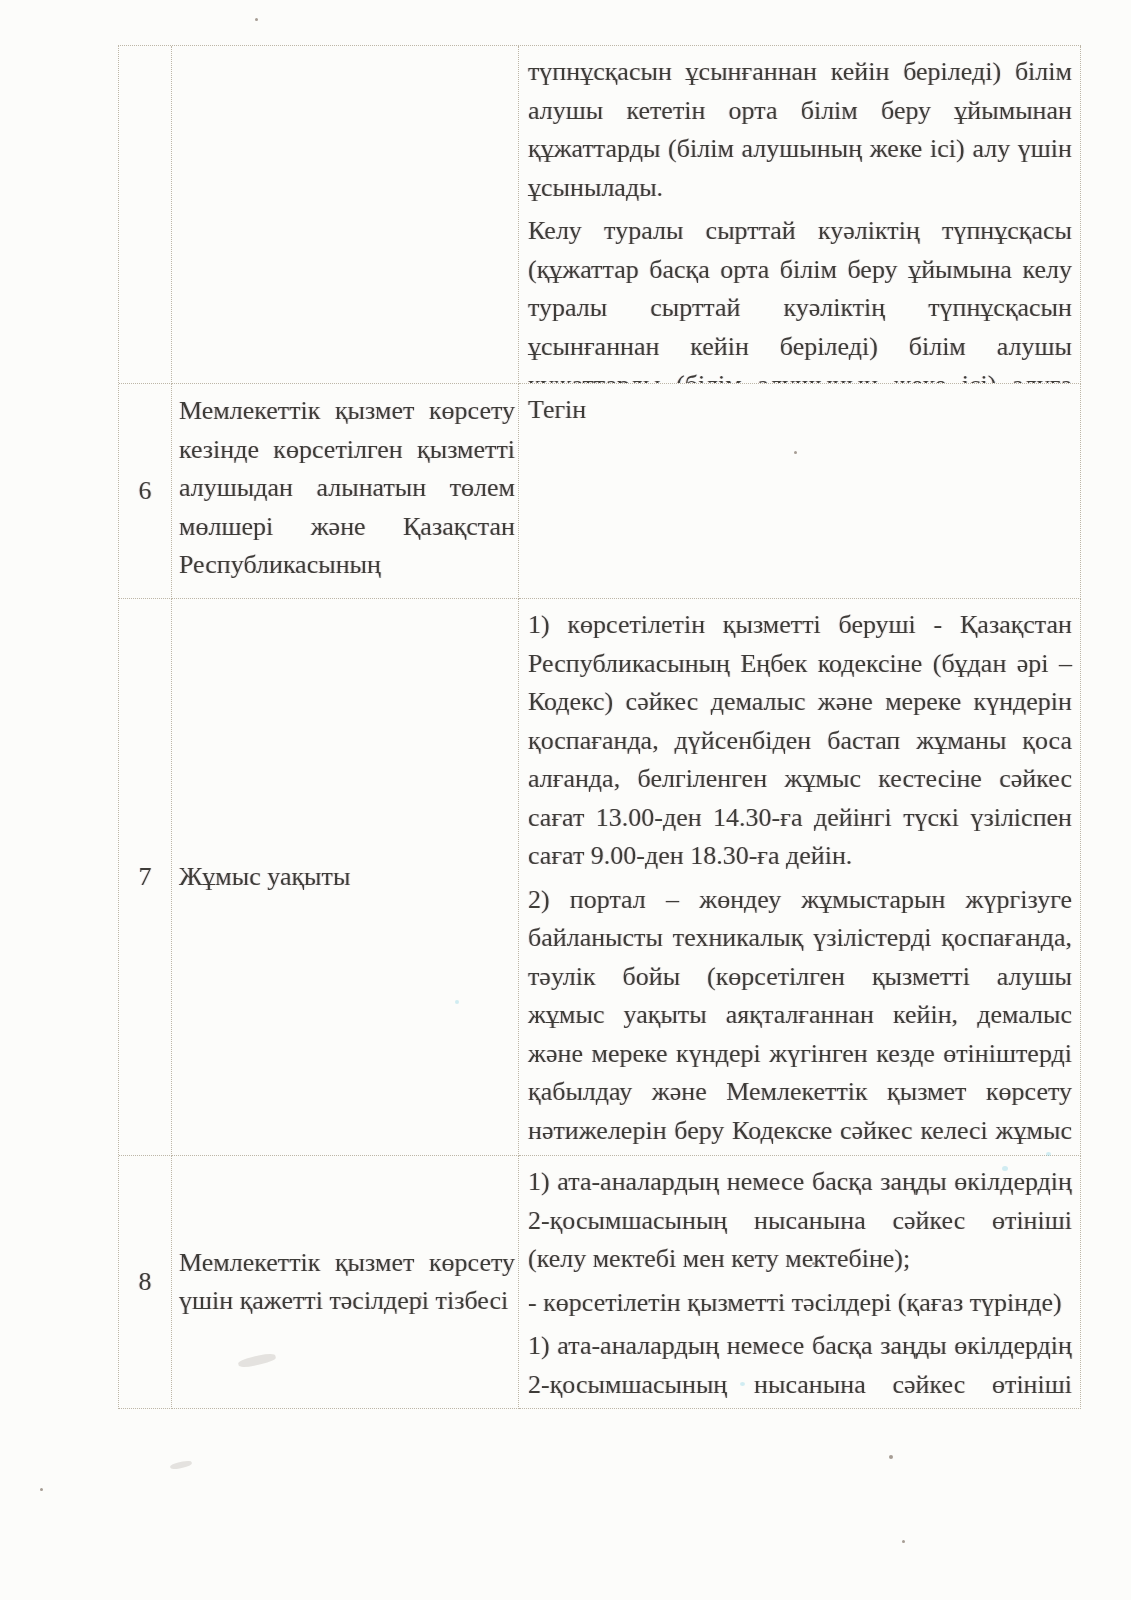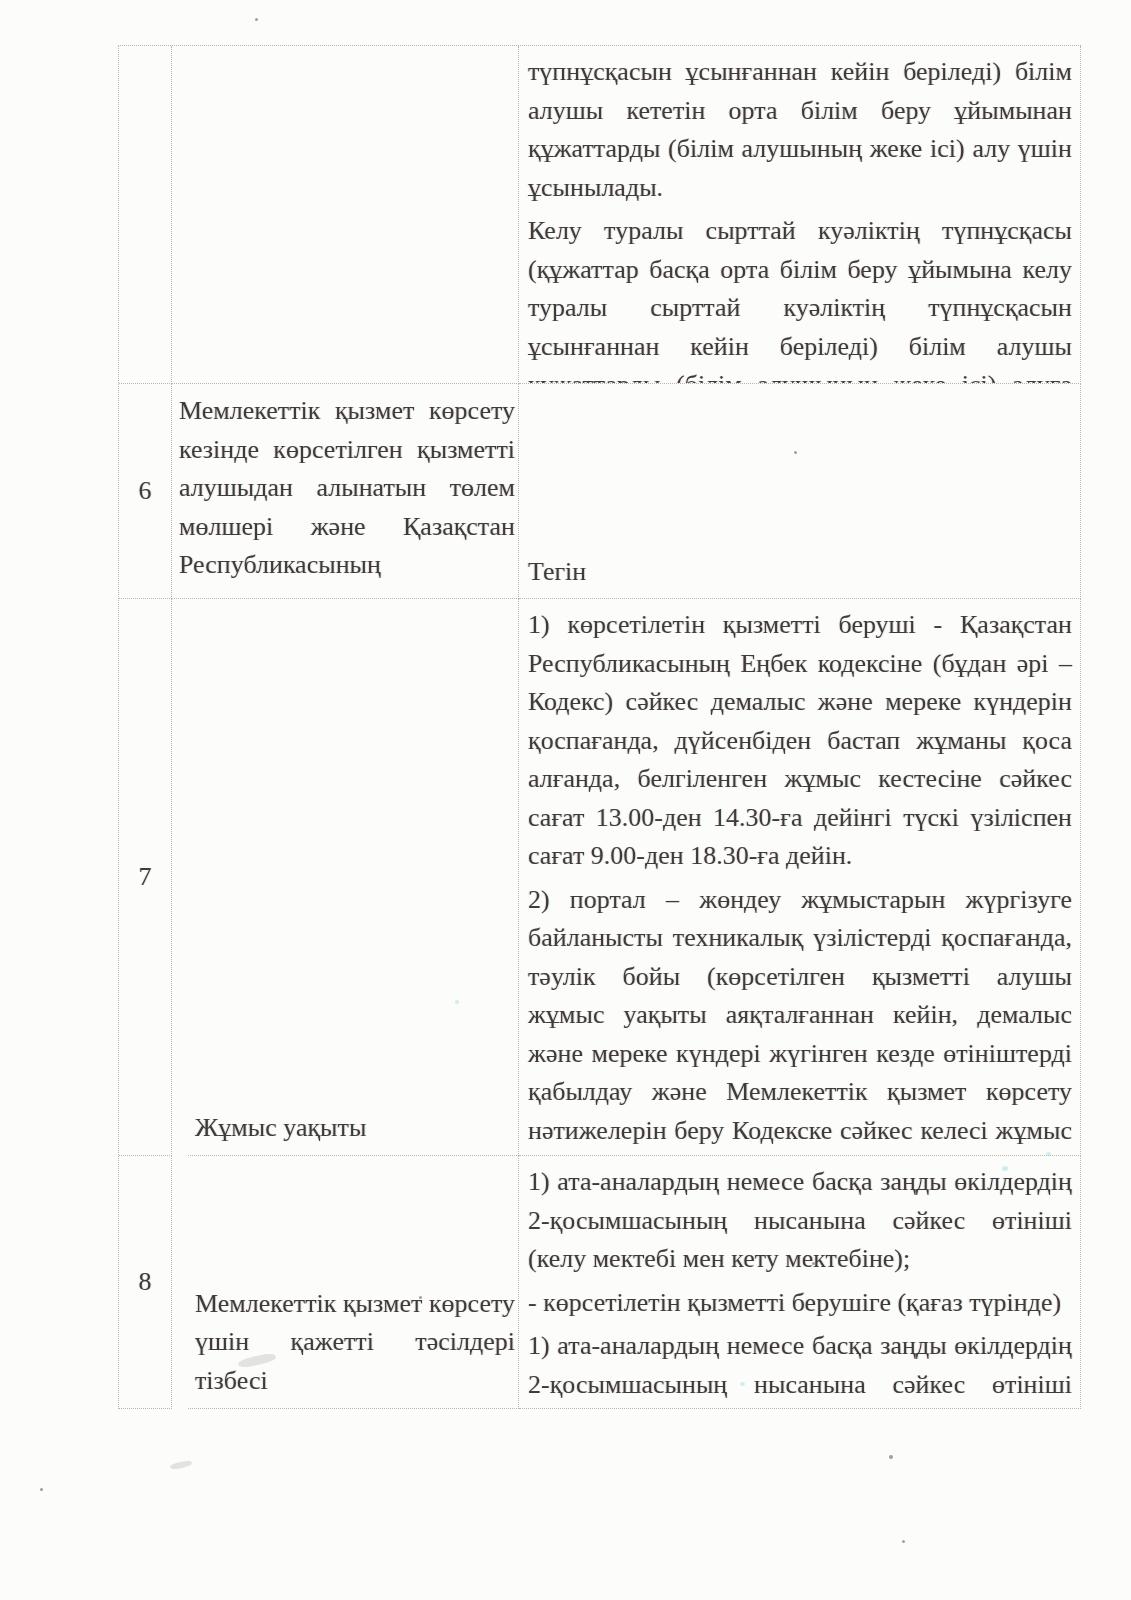--- a/index.html
+++ b/index.html
@@ -30,23 +30,23 @@
     text-shadow:-1px 0 0 rgba(185,75,55,0.16), 1px 0 0 rgba(55,110,185,0.16);
     overflow:hidden;
   }
   .cell p { margin:0 0 5px 0; }
   .cell p:last-child { margin-bottom:0; }
   .num {
     display:flex; align-items:center; justify-content:center;
     text-align:center;
   }
   .label { padding:8px 3px 8px 7px; }
-  .label.vcenter { display:flex; align-items:flex-end;margin-left:16px; }
+  .label.vcenter { display:flex; align-items:center; }
   .content { padding:7px 8px 7px 9px; }
-  .content.vcenter { display:flex; align-items:flex-end; }
+  .content.vcenter { display:flex; align-items:flex-start; }
   
   .speck { position:absolute; border-radius:50%; }
   .sp-dark { background:rgba(95,78,64,0.55); }
   .sp-cyan { background:rgba(125,205,225,0.35); }
   .smudge {
     position:absolute; background:rgba(120,110,100,0.18);
     border-radius:40%; transform:rotate(-12deg);
   }
 </style>
 </head>
@@ -87,21 +87,21 @@
     </div>
 
     <div class="cell num">
       <span>8</span>
     </div>
     <div class="cell label vcenter">
       <p>Мемлекеттік қызмет көрсету үшін қажетті тәсілдері тізбесі</p>
     </div>
     <div class="cell content">
       <p>1) ата-аналардың немесе басқа заңды өкілдердің 2-қосымшасының нысанына сәйкес өтініші (келу мектебі мен кету мектебіне);</p>
-      <p>- көрсетілетін қызметті берушіге (қағаз түрінде)</p>
+      <p>- көрсетілетін қызметті тәсілдері (қағаз түрінде)</p>
       <p>1) ата-аналардың немесе басқа заңды өкілдердің 2-қосымшасының нысанына сәйкес өтініші (келу мектебі мен кету мектебіне);</p>
     </div>
 
   </div>
 
   <div class="speck sp-dark" style="left:794px; top:451px; width:3px; height:3px;"></div>
   <div class="speck sp-dark" style="left:419px; top:1296px; width:3px; height:3px;"></div>
   <div class="speck sp-dark" style="left:812px; top:1262px; width:3px; height:3px;"></div>
   <div class="speck sp-dark" style="left:889px; top:1455px; width:4px; height:4px;"></div>
   <div class="speck sp-dark" style="left:902px; top:1540px; width:3px; height:3px;"></div>

